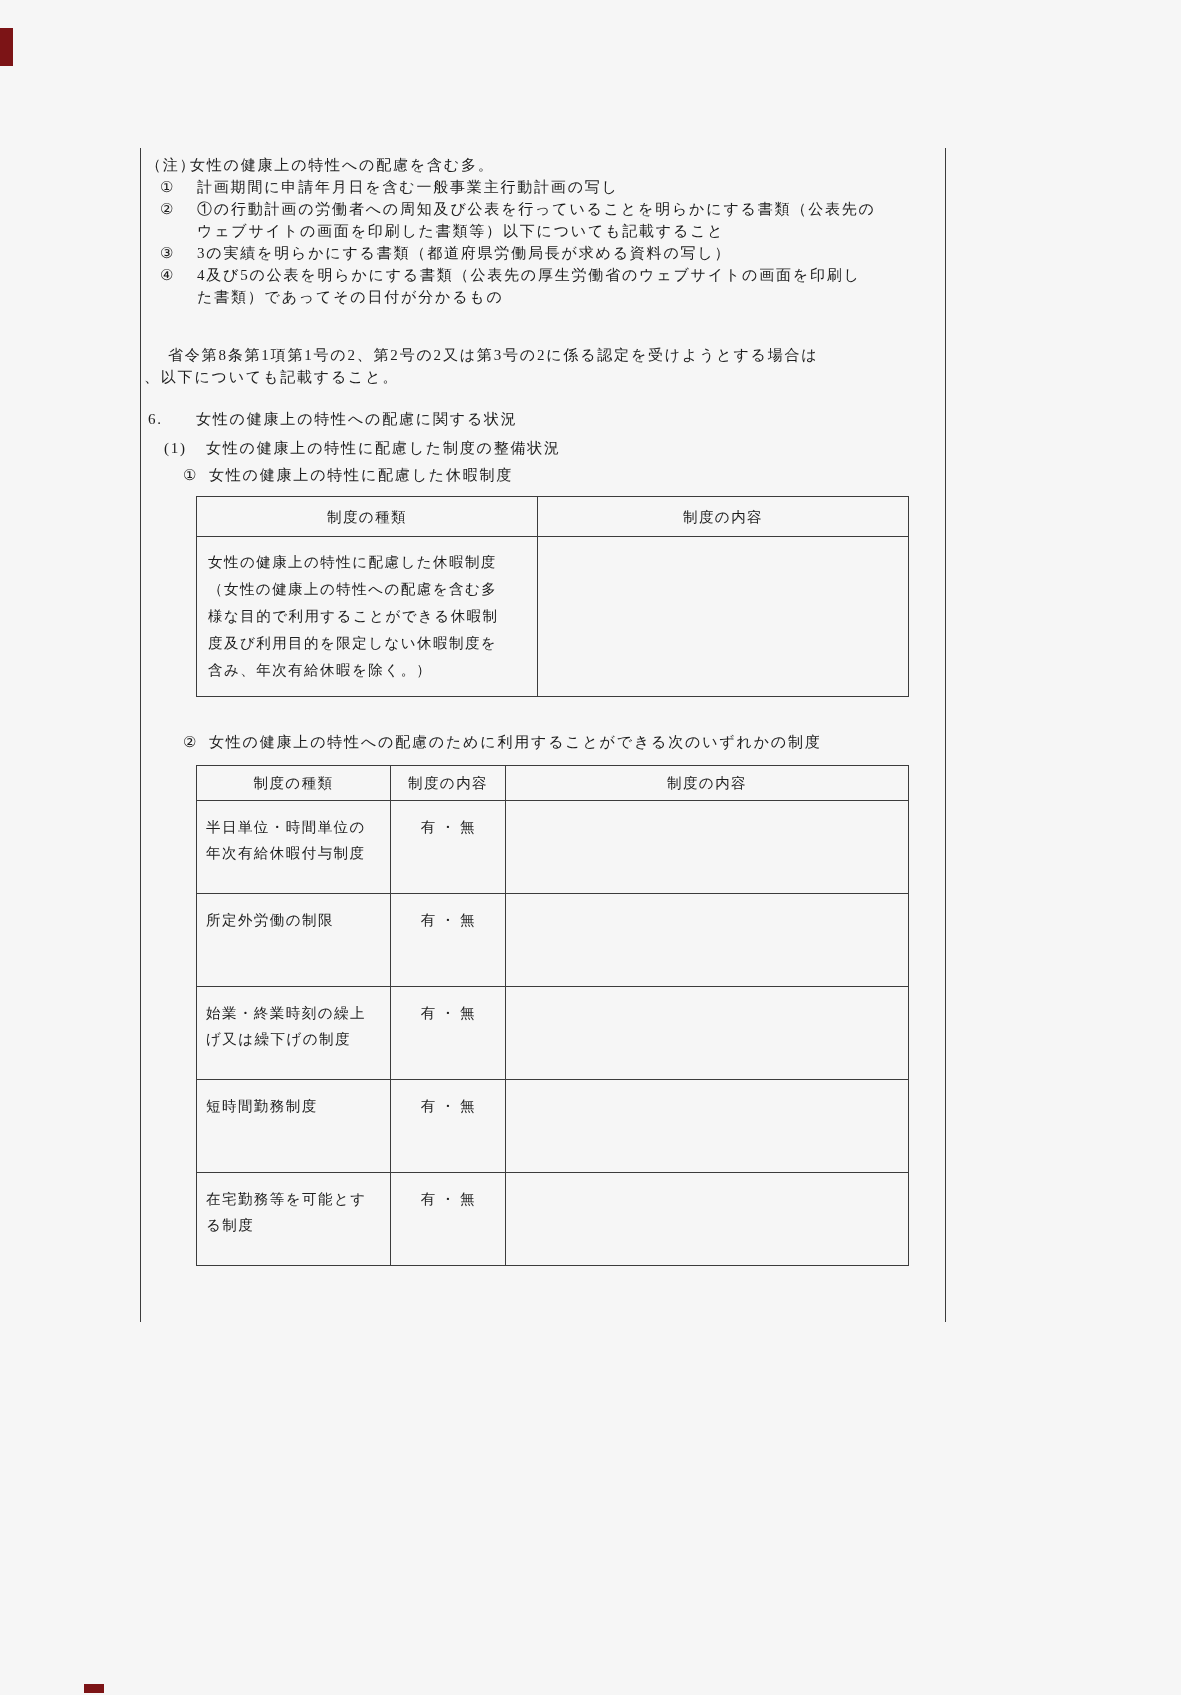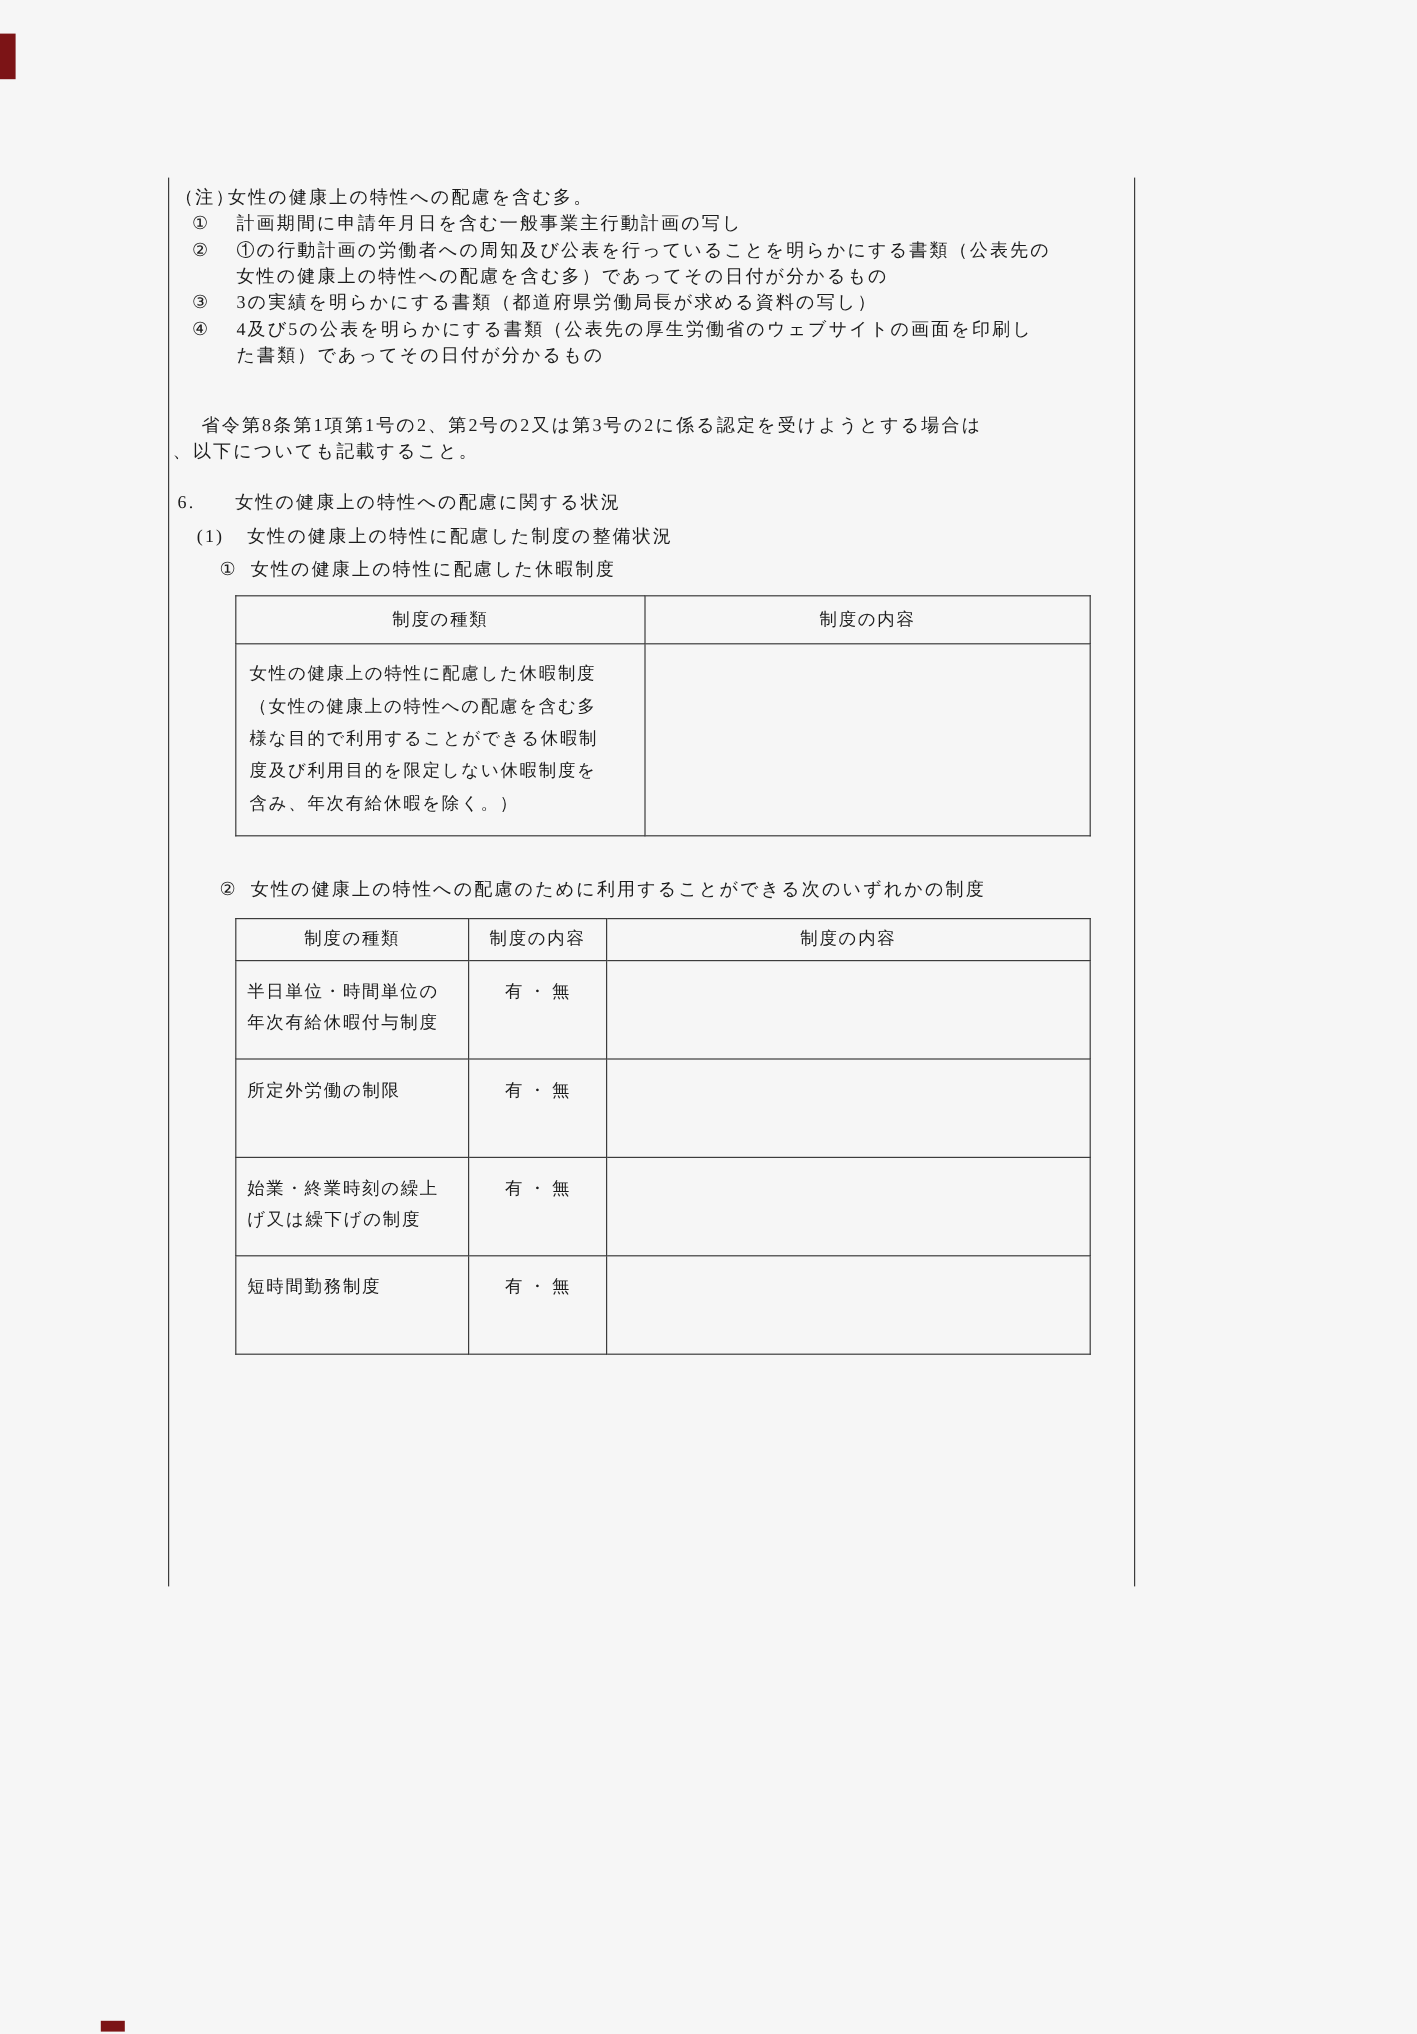--- a/index.html
+++ b/index.html
@@ -49,21 +49,21 @@
   .table1 td{height:140px;vertical-align:top;padding:12px 11px;
              line-height:27px;white-space:pre-line;}
 
   .item2{margin-top:34px;}
 
   .table2{width:712px;margin-top:12px;}
   .table2 .col-type{width:194px;}
   .table2 .col-avail{width:115px;}
   .table2 .col-content{width:403px;}
   .table2 th{height:35px;}
-  .table2 td{height:82px;vertical-align:top;padding-top:13px;line-height:26px;}
+  .table2 td{height:93px;vertical-align:top;padding-top:13px;line-height:26px;}
   .table2 td.type{padding-left:9px;padding-right:6px;white-space:pre-line;}
   .table2 td.avail{text-align:center;letter-spacing:0.05em;margin-top:43px;}
 </style>
 </head>
 <body>
 
 <div class="artifact-top"></div>
 <div class="artifact-bottom"></div>
 
 <div class="frame">
@@ -73,21 +73,21 @@
     <span class="text">女性の健康上の特性への配慮を含む多。</span>
   </div>
 
   <div class="note-item">
     <span class="marker">①</span>
     <span class="text">計画期間に申請年月日を含む一般事業主行動計画の写し</span>
   </div>
   <div class="note-item">
     <span class="marker">②</span>
     <span class="text">①の行動計画の労働者への周知及び公表を行っていることを明らかにする書類（公表先の
-女性の健康上の特性への配慮を含む多）であってその日付が分かるもの</span>
+ウェブサイトの画面を印刷した書類等）以下についても記載すること</span>
   </div>
   <div class="note-item">
     <span class="marker">③</span>
     <span class="text">3の実績を明らかにする書類（都道府県労働局長が求める資料の写し）</span>
   </div>
   <div class="note-item">
     <span class="marker">④</span>
     <span class="text">4及び5の公表を明らかにする書類（公表先の厚生労働省のウェブサイトの画面を印刷し
 た書類）であってその日付が分かるもの</span>
   </div>
@@ -163,16 +163,22 @@
       <td class="type">始業・終業時刻の繰上
 げ又は繰下げの制度</td>
       <td class="avail">有 ・ 無</td>
       <td></td>
     </tr>
     <tr>
       <td class="type">短時間勤務制度</td>
       <td class="avail">有 ・ 無</td>
       <td></td>
     </tr>
+    <tr>
+      <td class="type">在宅勤務等を可能とす
+る制度</td>
+      <td class="avail">有 ・ 無</td>
+      <td></td>
+    </tr>
   </tbody>
     </table>
 
 </div>
 
 </body></html>

